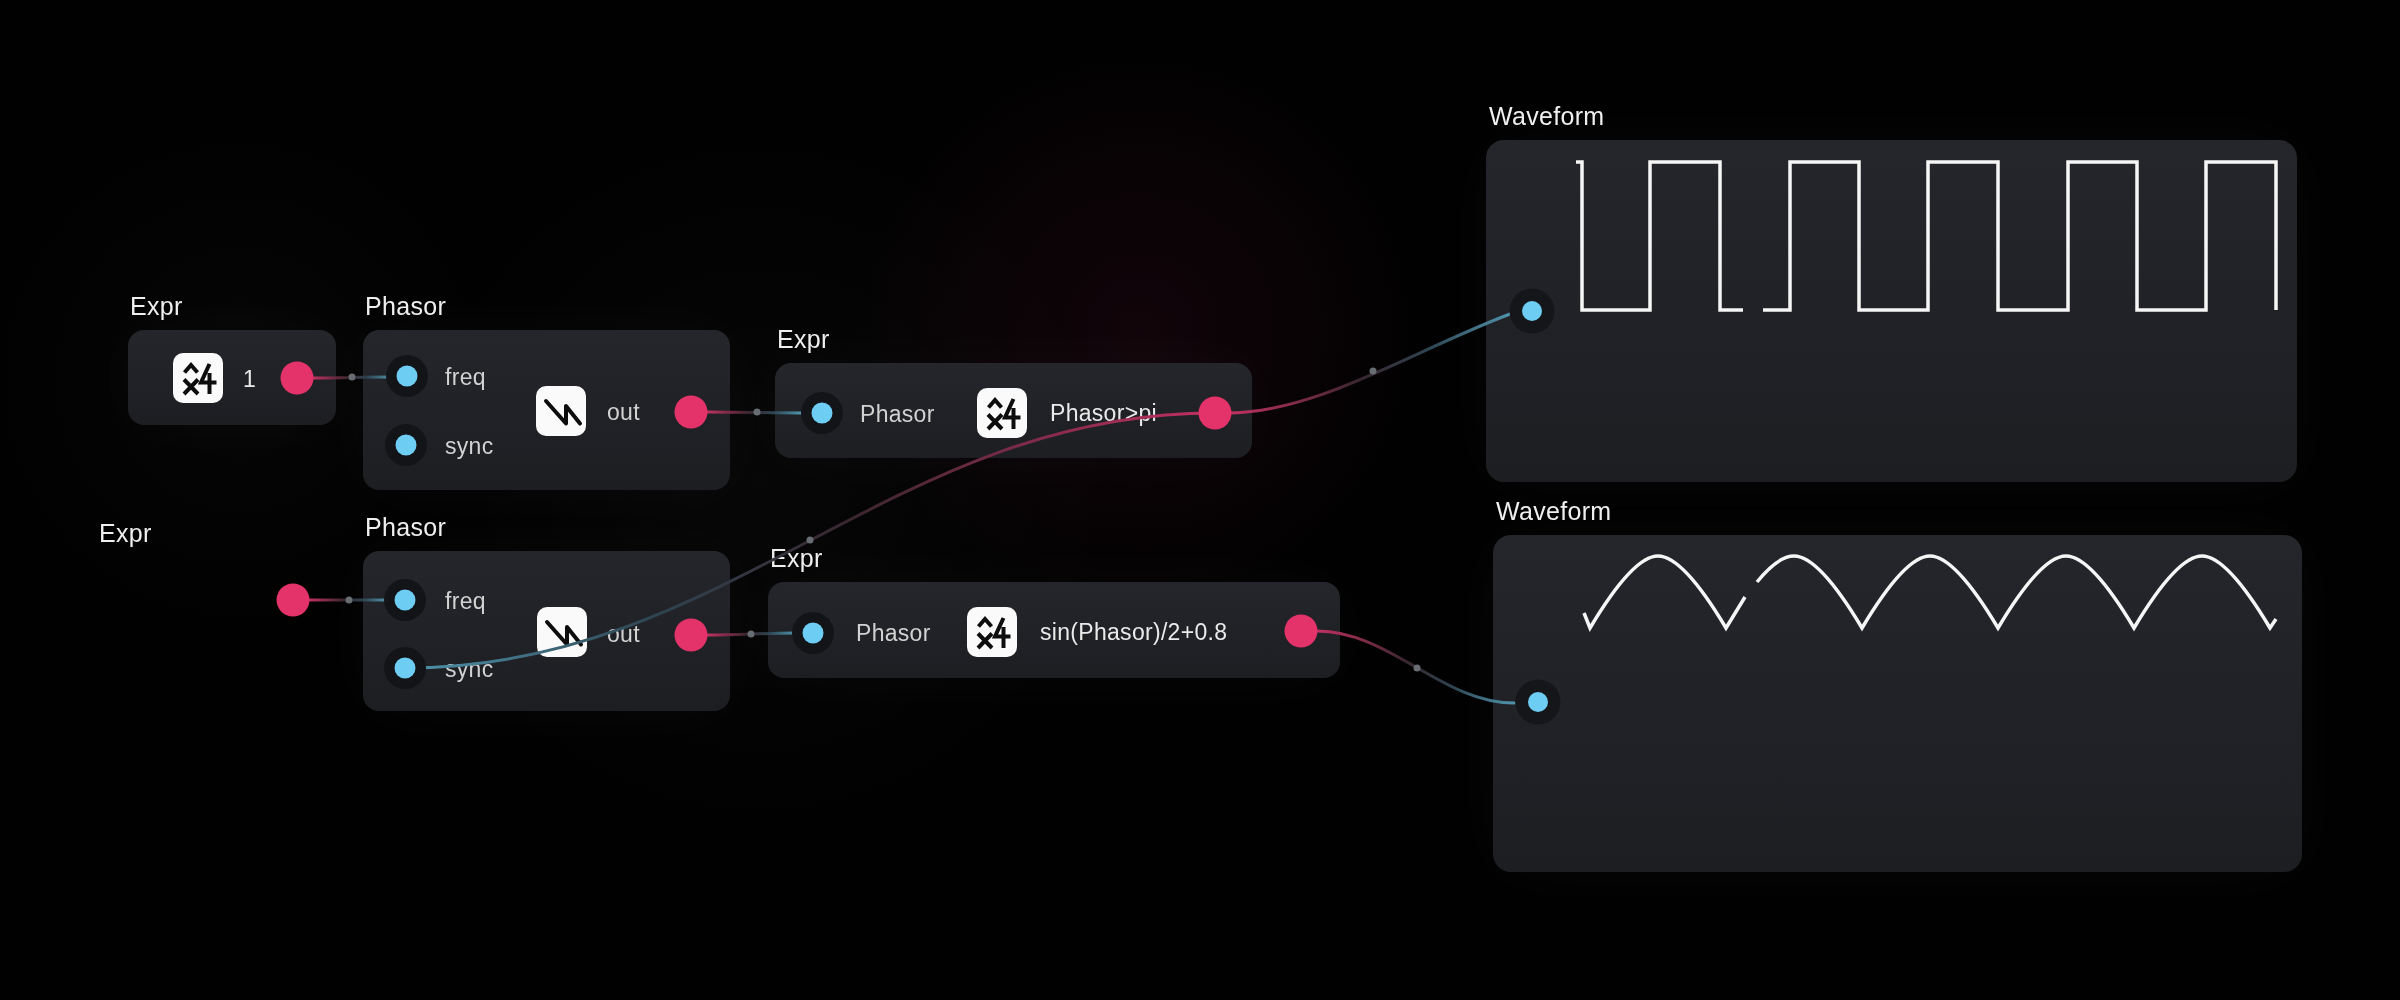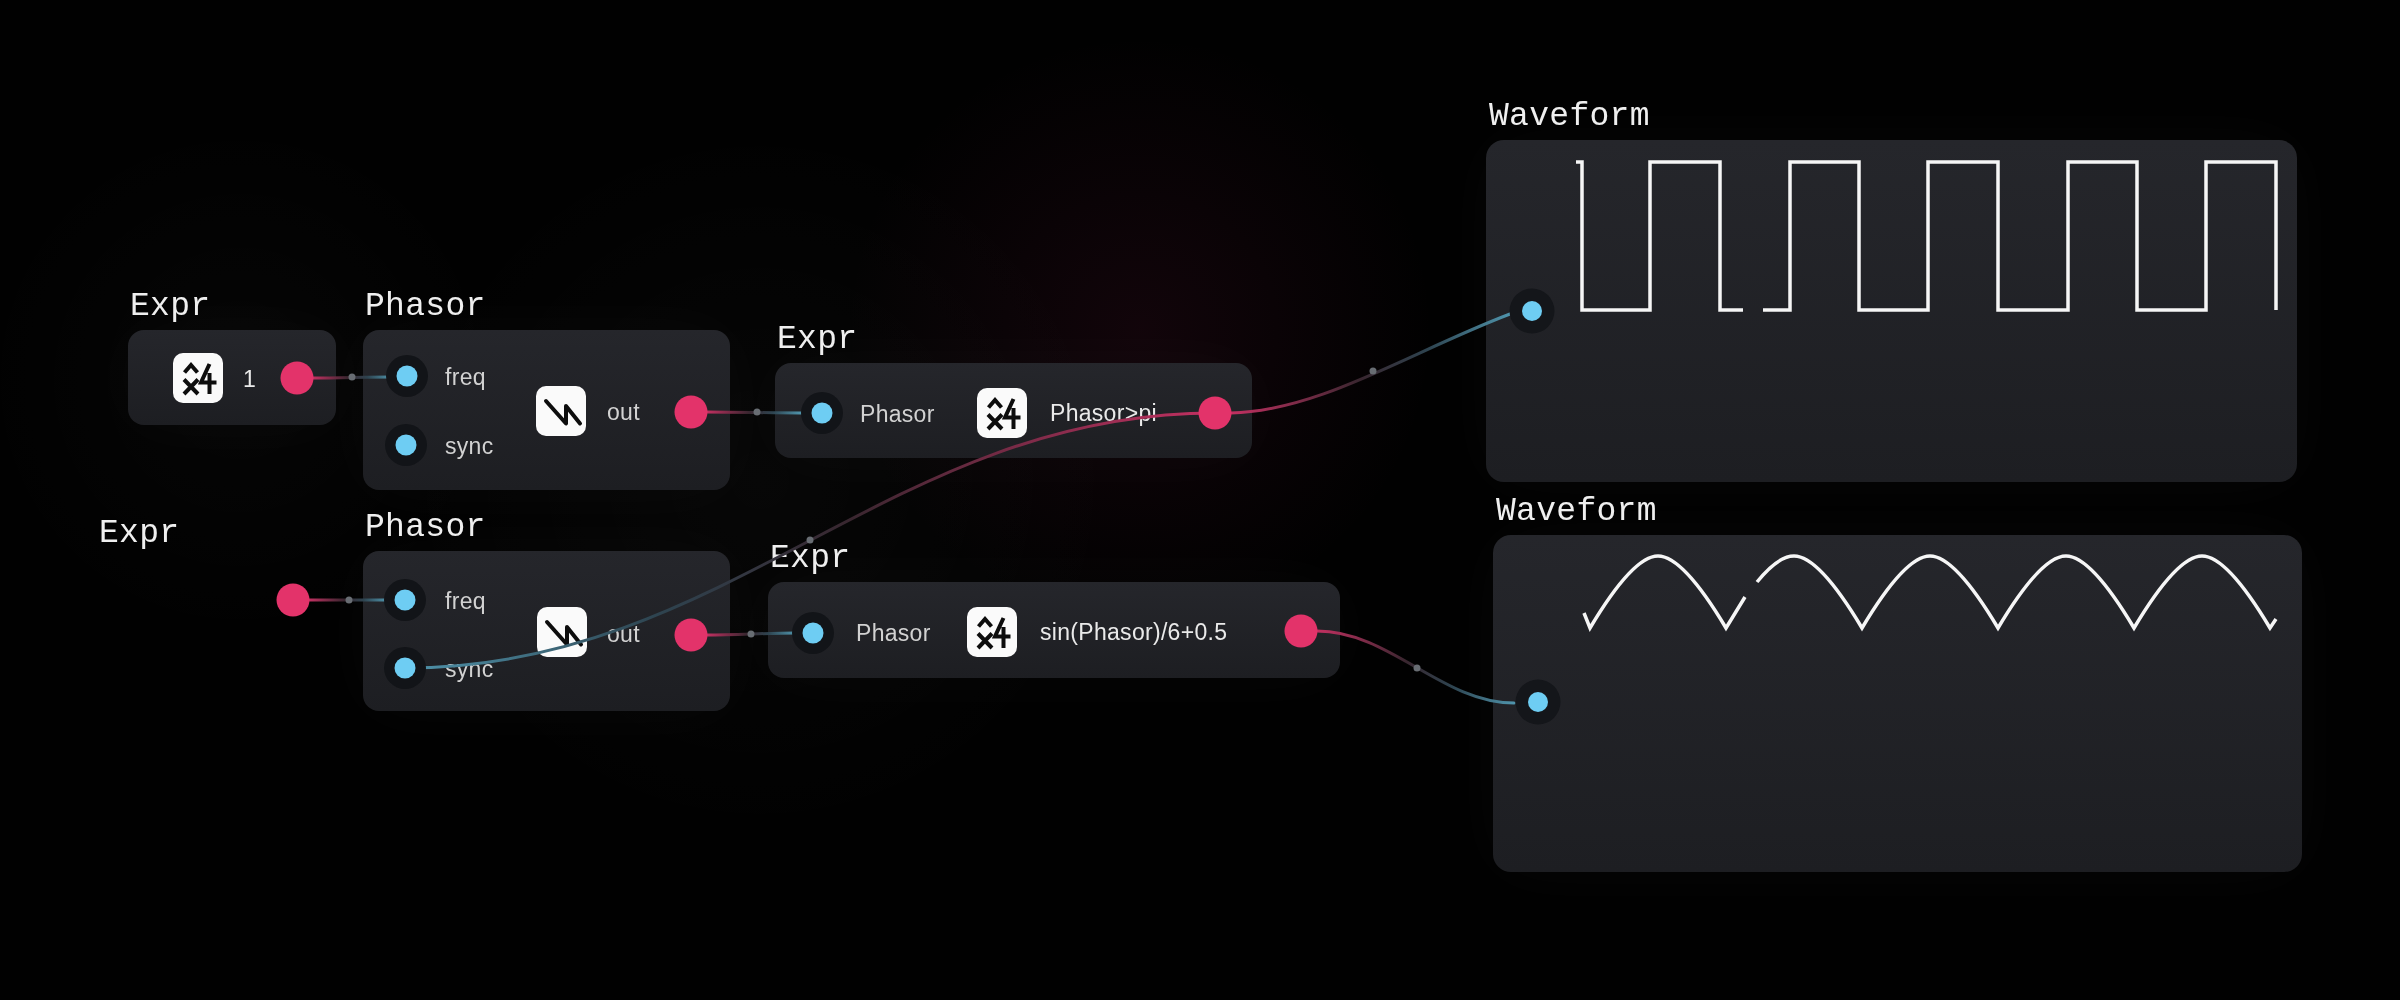--- a/index.html
+++ b/index.html
@@ -12,22 +12,22 @@
       radial-gradient(circle 380px at 240px 380px, rgba(255,255,255,.018), transparent 70%),
       #010101;
   }
   .node{
     position:absolute;border-radius:16px;
     background:linear-gradient(180deg,#25262b 0%,#1d1e22 100%);
     box-shadow:0 0 70px rgba(255,255,255,.03);
   }
   .panel{border-radius:18px;}
   .title{
-    position:absolute;font-size:33px;line-height:25px;color:#efefef;
-    white-space:nowrap;letter-spacing:.3px;font-family:Liberation Mono, monospace;
+    position:absolute;font-size:25px;line-height:25px;color:#efefef;
+    white-space:nowrap;letter-spacing:.3px;
   }
   .plabel{
     position:absolute;font-size:23px;color:#d2d2d2;transform:translateY(-50%);
     white-space:nowrap;letter-spacing:.3px;
   }
   .val{color:#eaeaea;}
   .icon{
     position:absolute;width:50px;height:50px;background:#fafafa;border-radius:10px;
     display:flex;align-items:center;justify-content:center;
   }
@@ -98,21 +98,21 @@
     <span class="plabel" style="left:88px;top:51px">Phasor</span>
     <span class="icon" style="left:199px;top:25px">
       <svg width="50" height="50" viewBox="0 0 50 50">
           <g stroke="#0d0d0d" stroke-width="4" fill="none">
         <path d="M11.5,19.5 L18,12 L24.5,19.5"></path>
             <path d="M11,26.5 L25,41 M25,26.5 L11,41"></path>
         <path d="M36.5,11 L28,29.5 L43.5,29.5 M36.5,20 L36.5,41"></path>
           </g>
         </svg>
     </span>
-    <span class="plabel val" style="left:272px;top:50px">sin(Phasor)/6+0.5</span>
+    <span class="plabel val" style="left:272px;top:50px">sin(Phasor)/2+0.8</span>
   </div>
 
   <div class="title" style="left:1489px;top:104px">Waveform</div>
   <div class="node panel" style="left:1486px;top:140px;width:811px;height:342px"></div>
 
   <div class="title" style="left:1496px;top:499px">Waveform</div>
   <div class="node panel" style="left:1493px;top:535px;width:809px;height:337px"></div>
 
   <svg class="overlay" width="2400" height="1000" viewBox="0 0 2400 1000">
     <defs>

